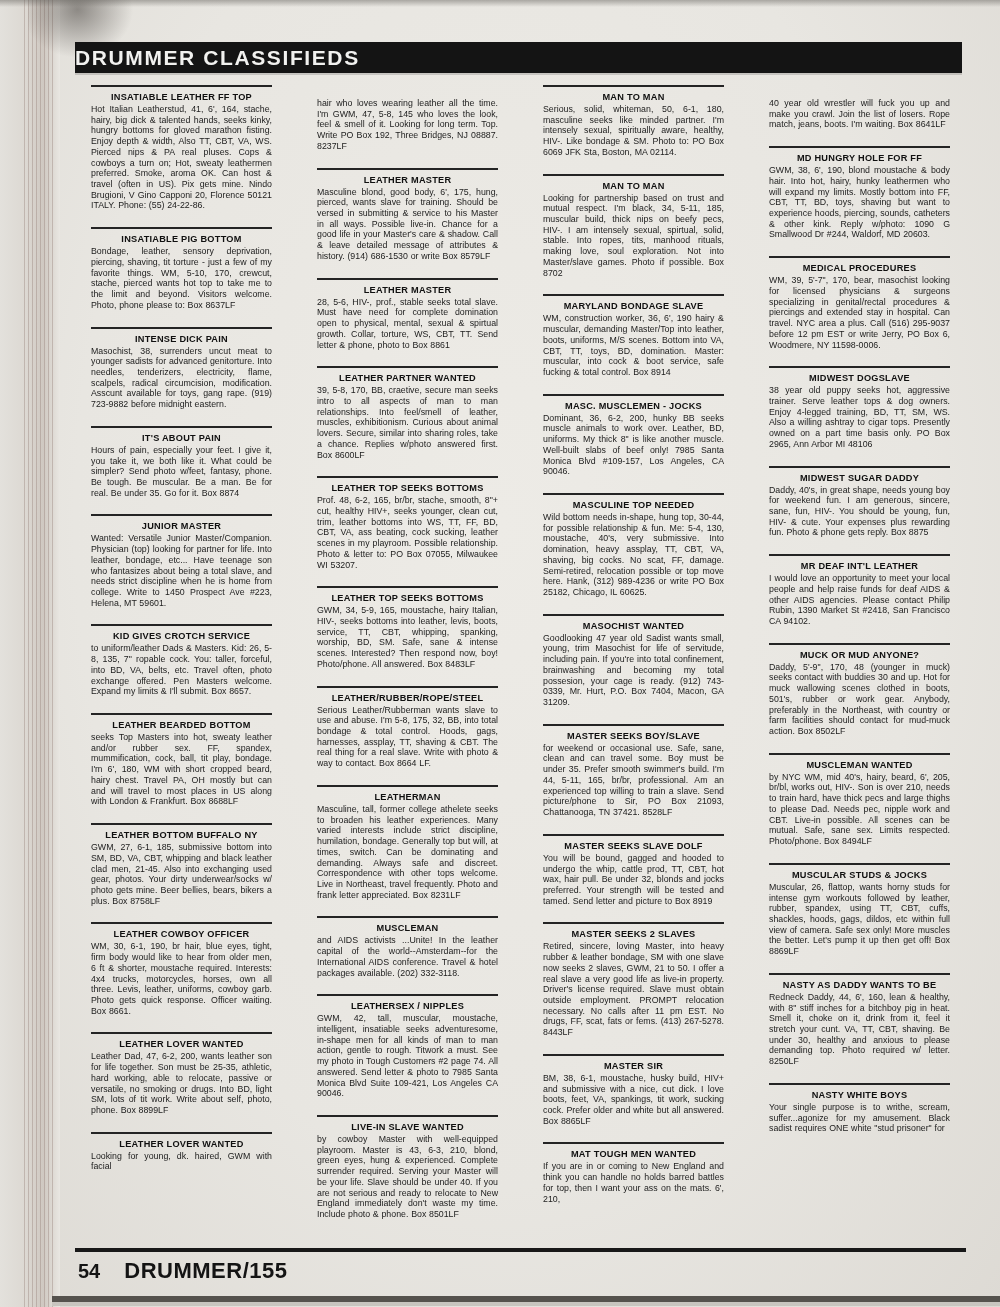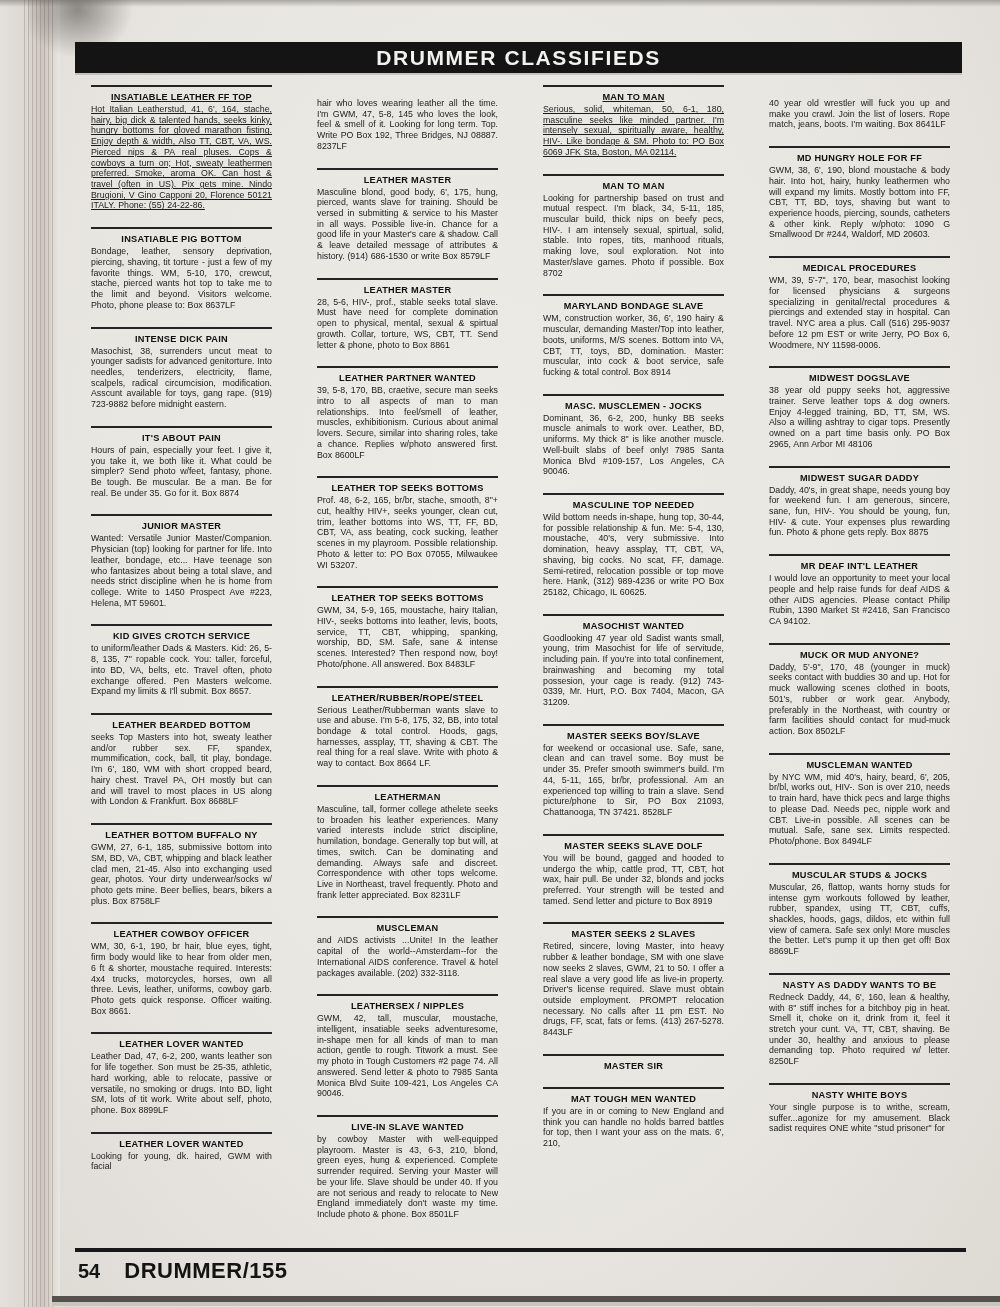--- a/index.html
+++ b/index.html
@@ -26,33 +26,33 @@
   .top-edge {
     position:absolute; top:0; left:0; right:0; height:7px;
     background:linear-gradient(180deg, rgba(92,89,84,.45), rgba(92,89,84,0));
   }
   .bottom-edge {
     position:absolute; bottom:5px; left:52px; right:0; height:6px; background:#55524d;
     box-shadow:0 4px 0 #c8c5bf;
   }
   .header-bar {
     position:relative; margin:42px 38px 0 75px; height:31px; background:#141414;
-    display:flex; align-items:center; justify-content:center;
+    display:flex; align-items:center; justify-content:flex-start;
     box-shadow:0 2px 0 rgba(0,0,0,.15);
   }
   .header-title {
     color:#f1f1ef; font-weight:bold; font-size:21px; letter-spacing:1.6px;
   }
   .cols {
     display:flex; gap:13px; margin:9px 34px 0 75px; height:1152px; overflow:hidden;
   }
   .col { flex:1 1 0; min-width:0; overflow:hidden; }
   .ad { margin:16px; }
   .ad.ruled { border-top:2px solid #242424; margin-top:8px; padding-top:4px; }
-  .col .ad.ruled:first-child { margin-top:3px;text-decoration:underline; }
+  .col .ad.ruled:first-child { margin-top:3px; }
   .ad-title {
     margin:1px 0 2px; text-align:center; font-size:9.2px; font-weight:bold;
     letter-spacing:.25px; color:#101010;
   }
   .ad-body {
     margin:0; font-size:8.8px; line-height:1.22; text-align:justify;
     word-spacing:.3px; color:#1c1c1c;
   }
   .footer-rule { margin:14px 34px 0 75px; border-top:4px solid #181818; }
   .page-footer {
@@ -197,20 +197,21 @@
         <div class="ad ruled">
           <h3 class="ad-title">MASTER SEEKS SLAVE DOLF</h3>
           <p class="ad-body">You will be bound, gagged and hooded to undergo the whip, cattle prod, TT, CBT, hot wax, hair pull. Be under 32, blonds and jocks preferred. Your strength will be tested and tamed. Send letter and picture to Box 8919</p>
         </div>
         <div class="ad ruled">
           <h3 class="ad-title">MASTER SEEKS 2 SLAVES</h3>
           <p class="ad-body">Retired, sincere, loving Master, into heavy rubber &amp; leather bondage, SM with one slave now seeks 2 slaves, GWM, 21 to 50. I offer a real slave a very good life as live-in property. Driver's license required. Slave must obtain outside employment. PROMPT relocation necessary. No calls after 11 pm EST. No drugs, FF, scat, fats or fems. (413) 267-5278.  8443LF</p>
         </div>
         <div class="ad ruled">
           <h3 class="ad-title">MASTER SIR</h3>
+          <p class="ad-body">BM, 38, 6-1, moustache, husky build, HIV+ and submissive with a nice, cut dick. I love boots, feet, VA, spankings, tit work, sucking cock. Prefer older and white but all answered. Box 8865LF</p>
         </div>
         <div class="ad ruled">
           <h3 class="ad-title">MAT TOUGH MEN WANTED</h3>
           <p class="ad-body">If you are in or coming to New England and think you can handle no holds barred battles for top, then I want your ass on the mats. 6', 210,</p>
         </div>
       </div>
     <div class="col">
         <div class="ad cont">
           <p class="ad-body">40 year old wrestler will fuck you up and make you crawl. Join the list of losers. Rope match, jeans, boots. I'm waiting. Box 8641LF</p>
         </div>

